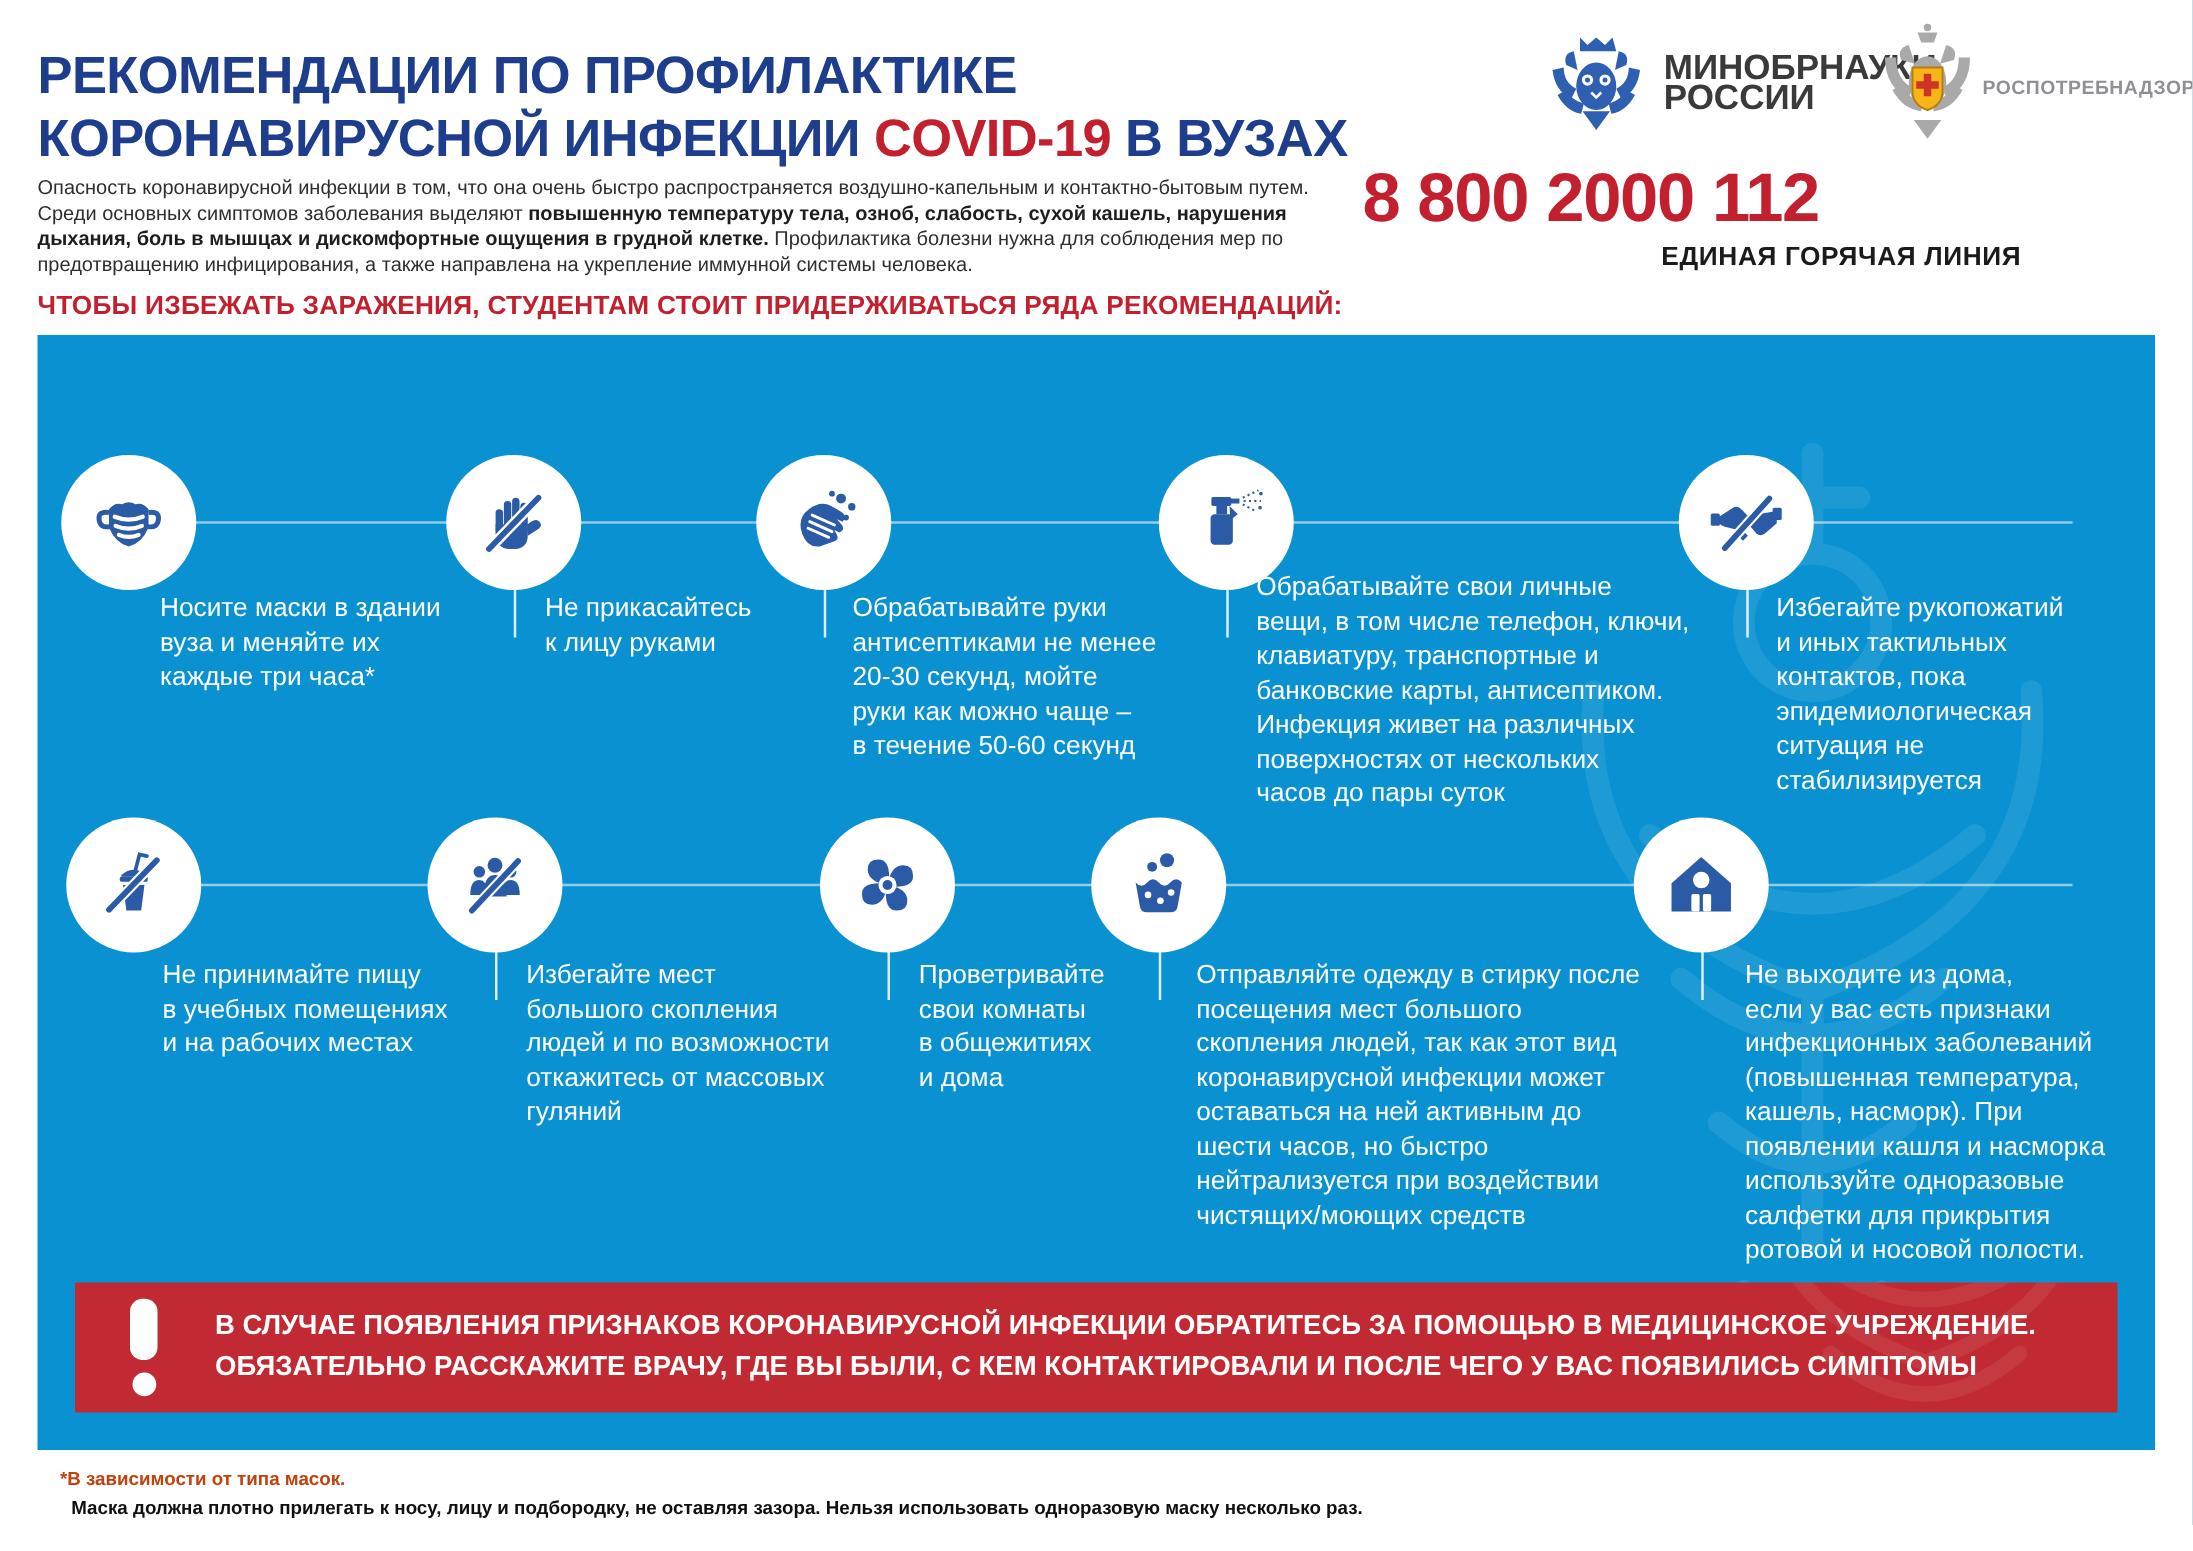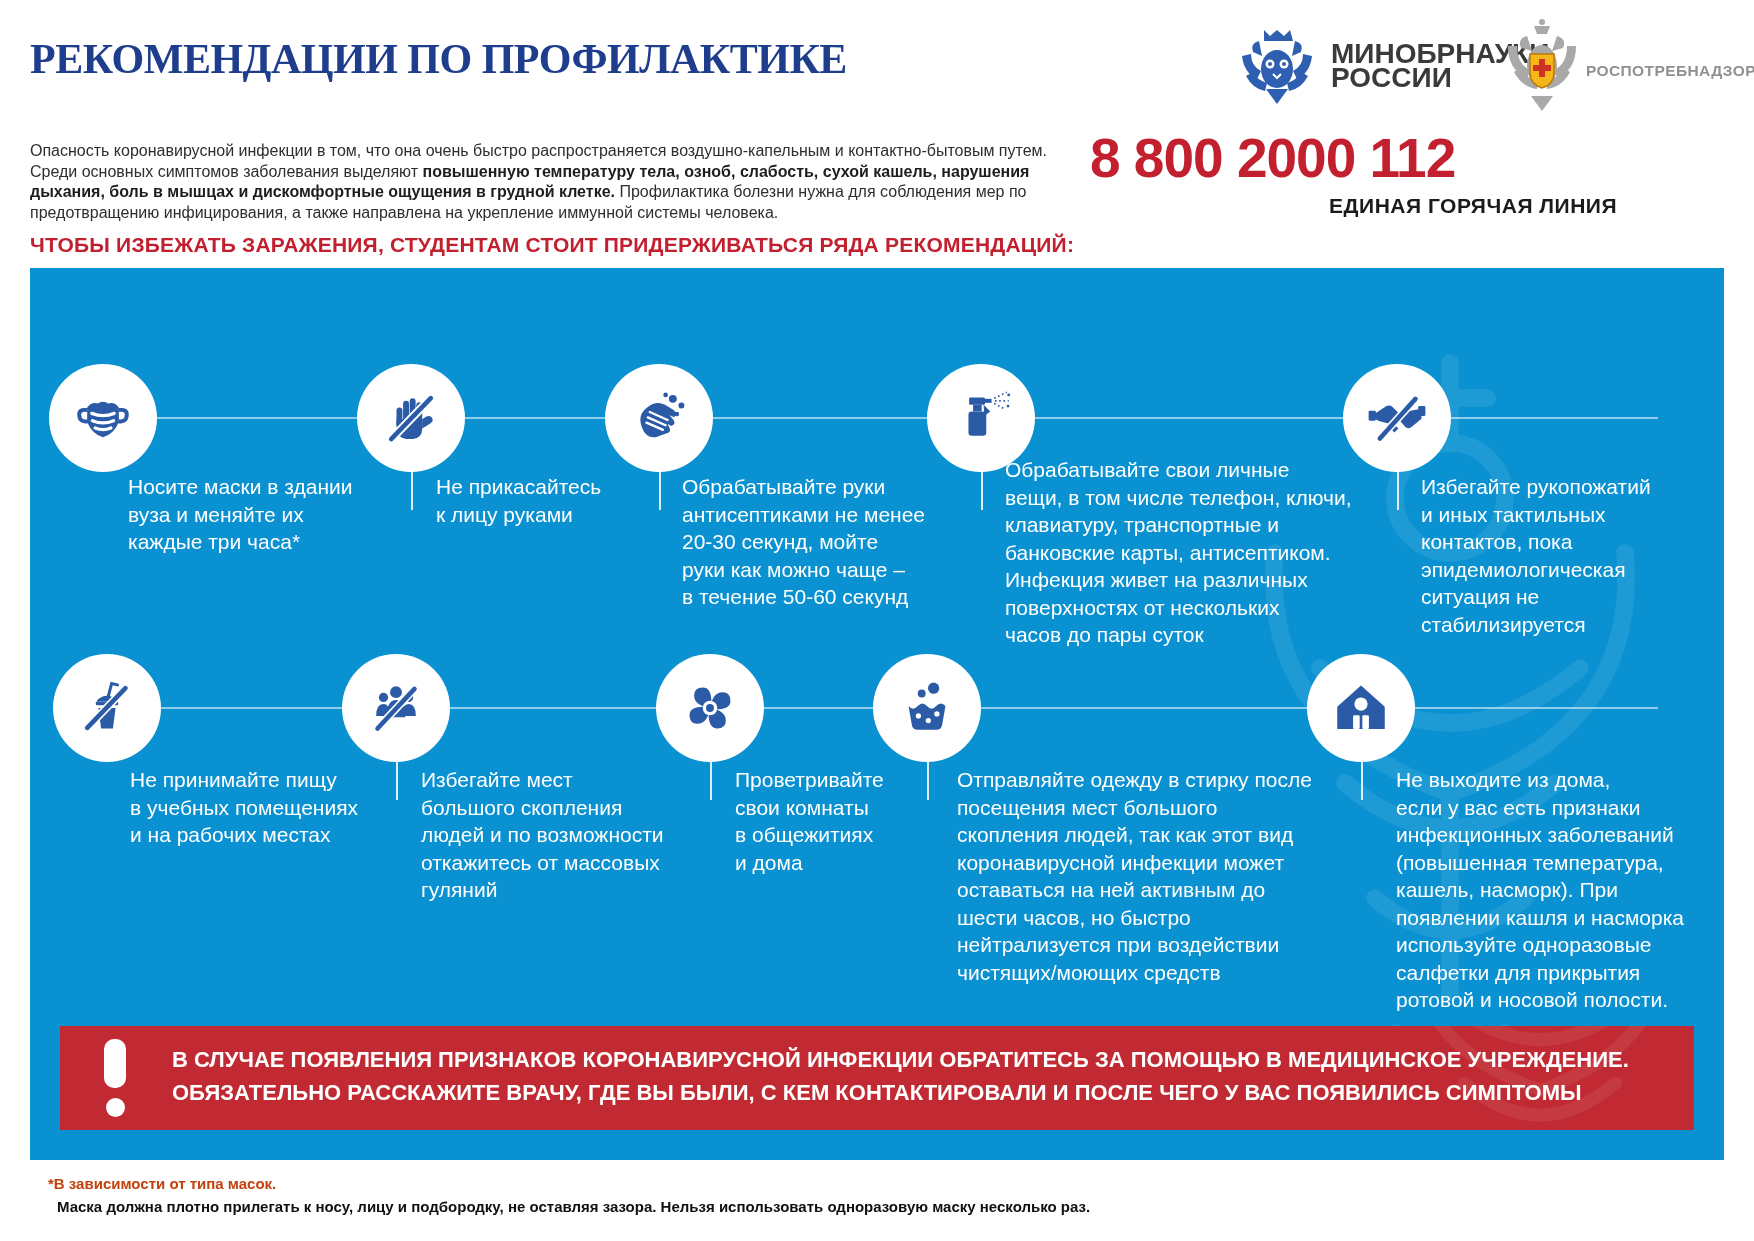--- a/index.html
+++ b/index.html
@@ -1,20 +1,20 @@
 <!DOCTYPE html>
 <html><head>
 <meta charset="utf-8">
 <style>
   html,body{margin:0;padding:0;background:#e8e8e8;}
   #page{position:relative;width:1754px;height:1241px;background:#ffffff;overflow:hidden;
         font-family:"Liberation Sans","DejaVu Sans",sans-serif;}
   .abs{position:absolute;}
   
-  .title{left:30px;top:34px;font-size:42px;line-height:51px;font-weight:800;color:#1e3d8d;letter-spacing:-0.5px;font-family:Liberation Serif, serif;}
+  .title{left:30px;top:34px;font-size:42px;line-height:51px;font-weight:800;color:#1e3d8d;letter-spacing:-0.5px;}
   .title .accent{color:#c2202f;}
   .intro{left:30px;top:141px;width:1068px;font-size:16px;line-height:20.5px;color:#2e2e2e;}
   .intro b{color:#1d1d1d;}
   .logo-text-1{left:1331px;top:42px;font-size:28px;line-height:24px;font-weight:bold;color:#3a3a3a;white-space:pre;}
   .logo-text-2{left:1586px;top:62px;font-size:15.5px;font-weight:bold;color:#8f9094;letter-spacing:.4px;}
   .hot-num{left:1090px;top:126px;width:527px;text-align:left;font-size:55px;font-weight:800;color:#c2202f;letter-spacing:-1px;}
   .hot-lab{left:1090px;top:194px;width:527px;text-align:right;font-size:21px;font-weight:800;color:#1b1b19;letter-spacing:.5px;}
   .subtitle{left:30px;top:233px;font-size:21px;font-weight:800;color:#c2202f;letter-spacing:.2px;}
   
   .panel{left:30px;top:268px;width:1694px;height:892px;background:#0a91d1;overflow:hidden;}
@@ -35,20 +35,21 @@
   .fn2{left:57px;top:1198px;font-size:15px;font-weight:bold;color:#101010;}
   svg{display:block;}
 </style>
 </head>
 <body>
 
 <div id="page">
 
   <div class="abs title">
     <div>РЕКОМЕНДАЦИИ ПО ПРОФИЛАКТИКЕ</div>
+    <div><span>КОРОНАВИРУСНОЙ ИНФЕКЦИИ </span><span class="accent">COVID-19</span><span> В ВУЗАХ</span></div>
   </div>
 
   <div class="abs intro"><span>Опасность коронавирусной инфекции в том, что она очень быстро распространяется воздушно-капельным и контактно-бытовым путем. Среди основных симптомов заболевания выделяют </span><b>повышенную температуру тела, озноб, слабость, сухой кашель, нарушения дыхания, боль в мышцах и дискомфортные ощущения в грудной клетке.</b><span> Профилактика болезни нужна для соблюдения мер по предотвращению инфицирования, а также направлена на укрепление иммунной системы человека.</span></div>
 
   <div class="abs" style="left:1237px;top:26px;">
     <svg width="80" height="84" viewBox="0 0 80 84">
       <g fill="#2f5fb0">
         <path d="M27 4 l6 6 7-6 7 6 6-6 3 11 -29 0 z"></path>
         <path d="M22 15 q-9 2-6 11 l9 4 z"></path>
           <path d="M58 15 q9 2 6 11 l-9 4 z"></path>

